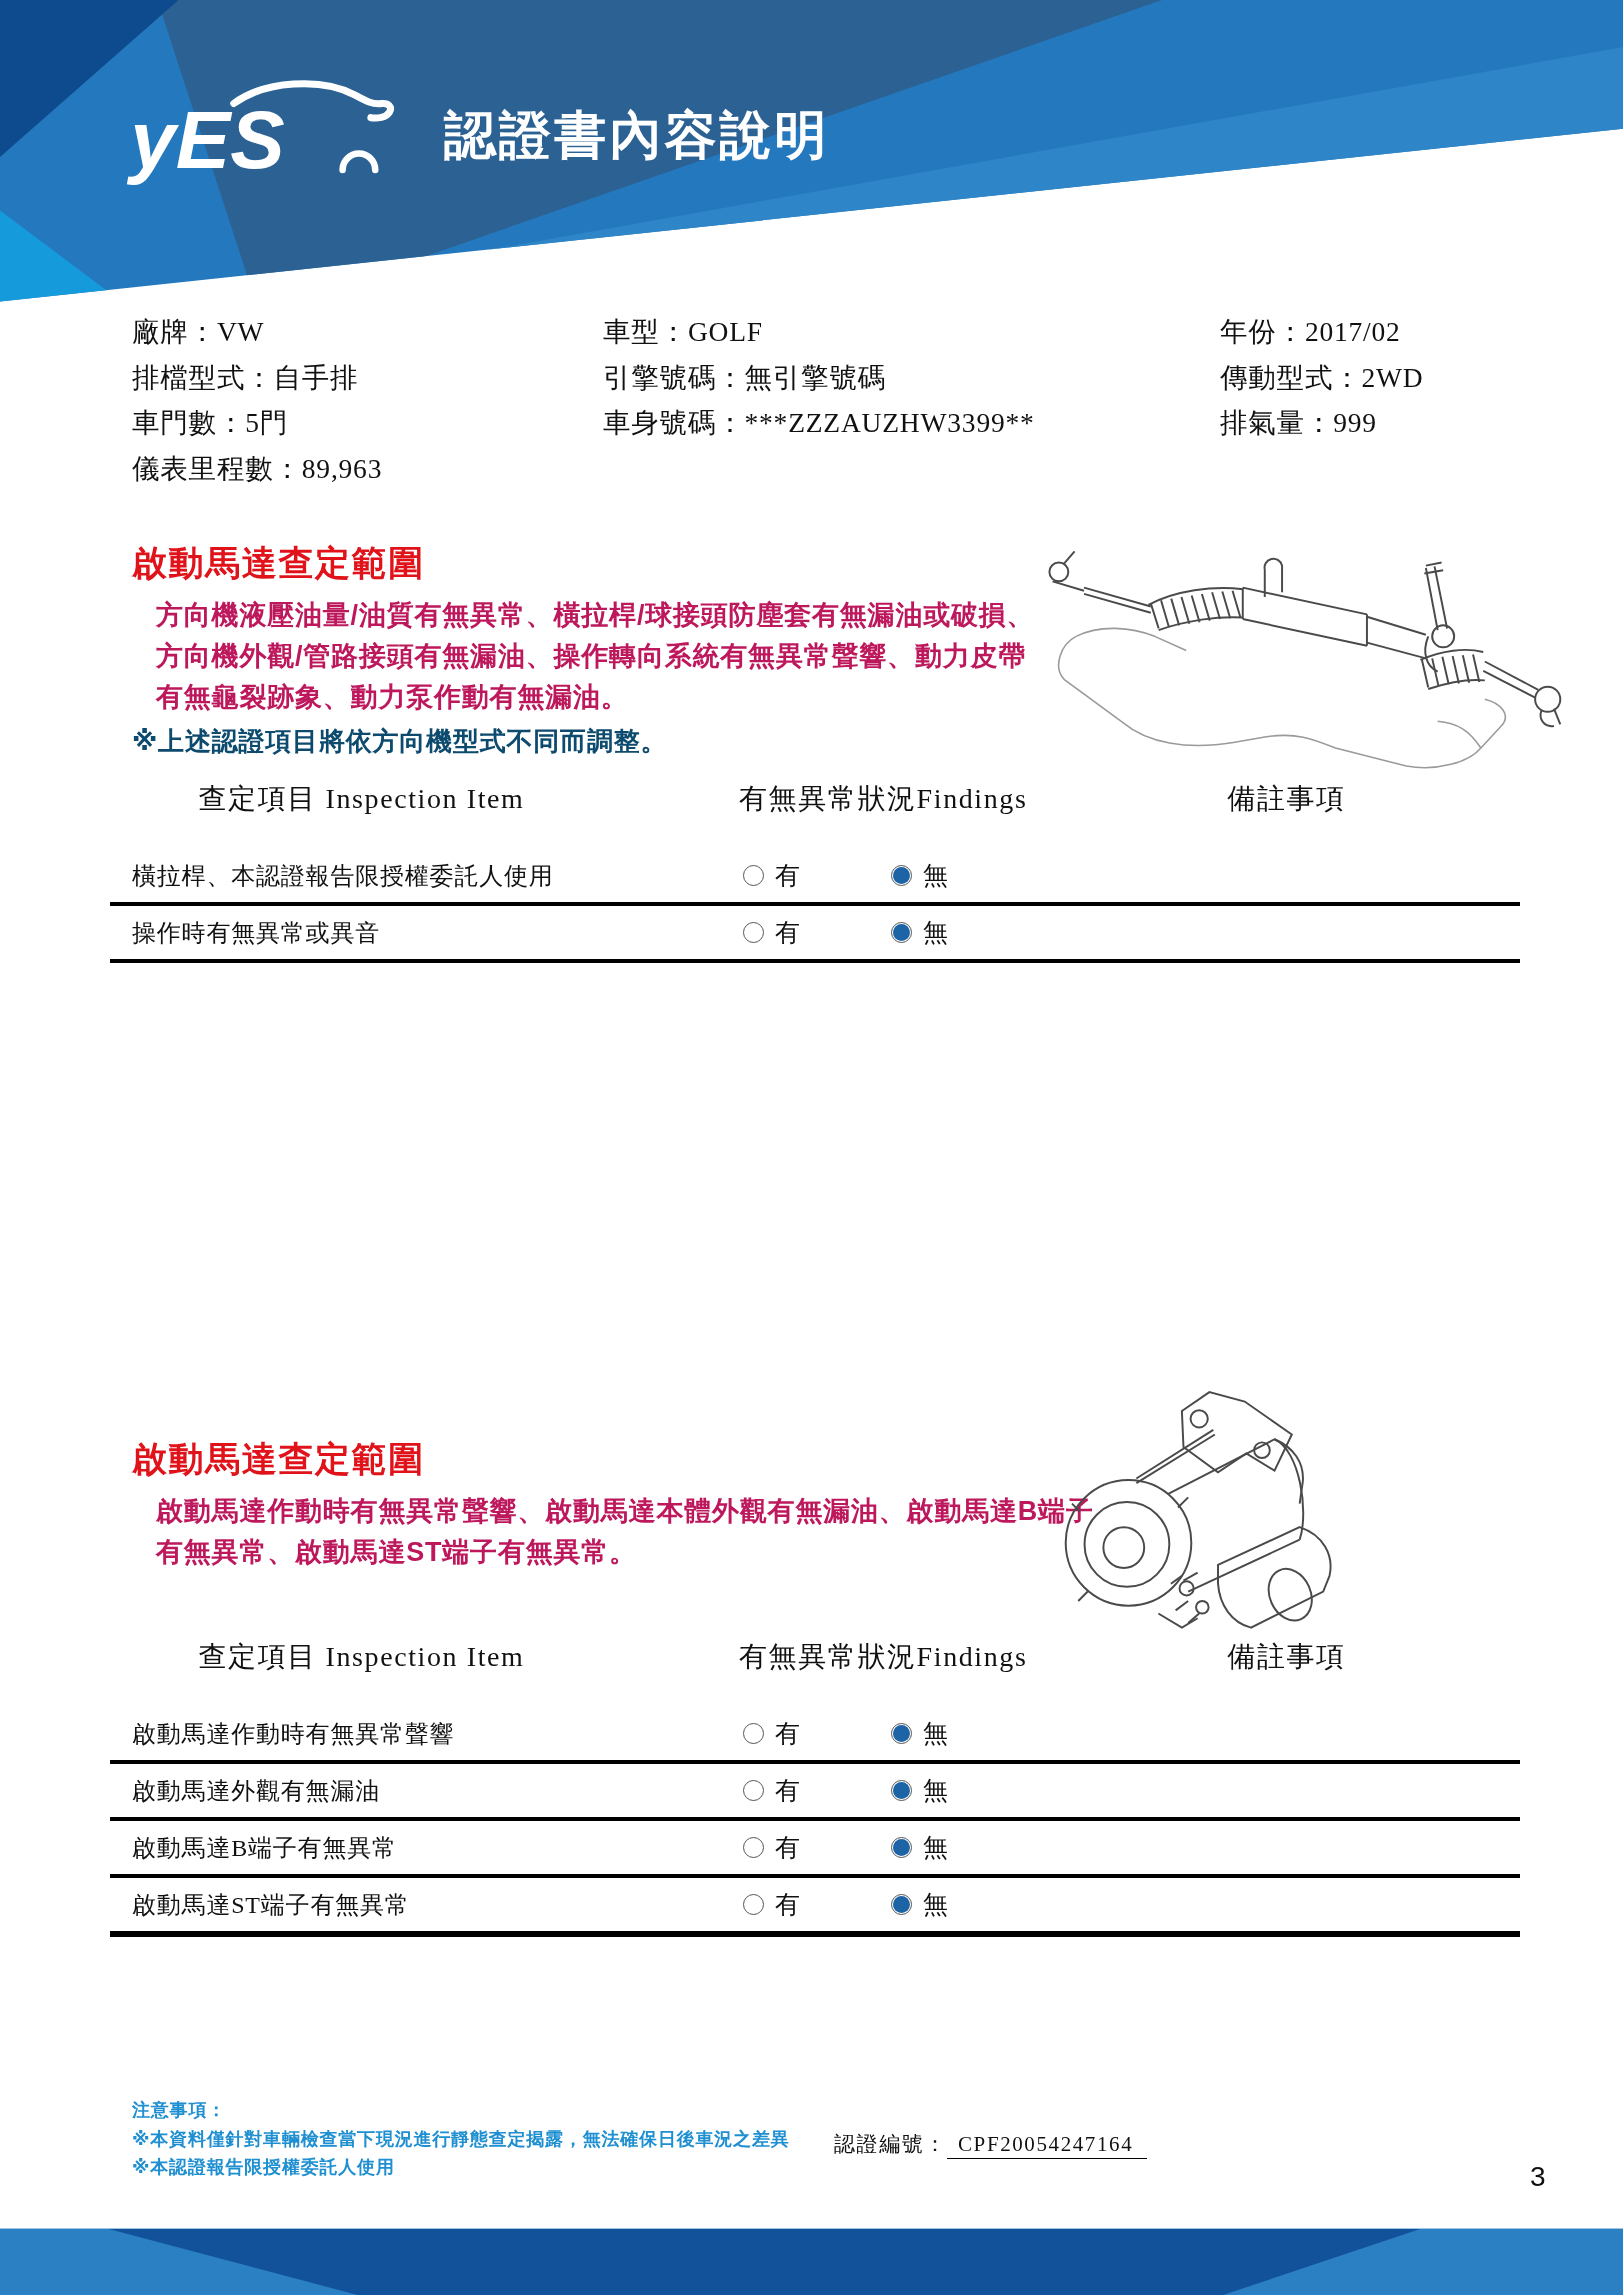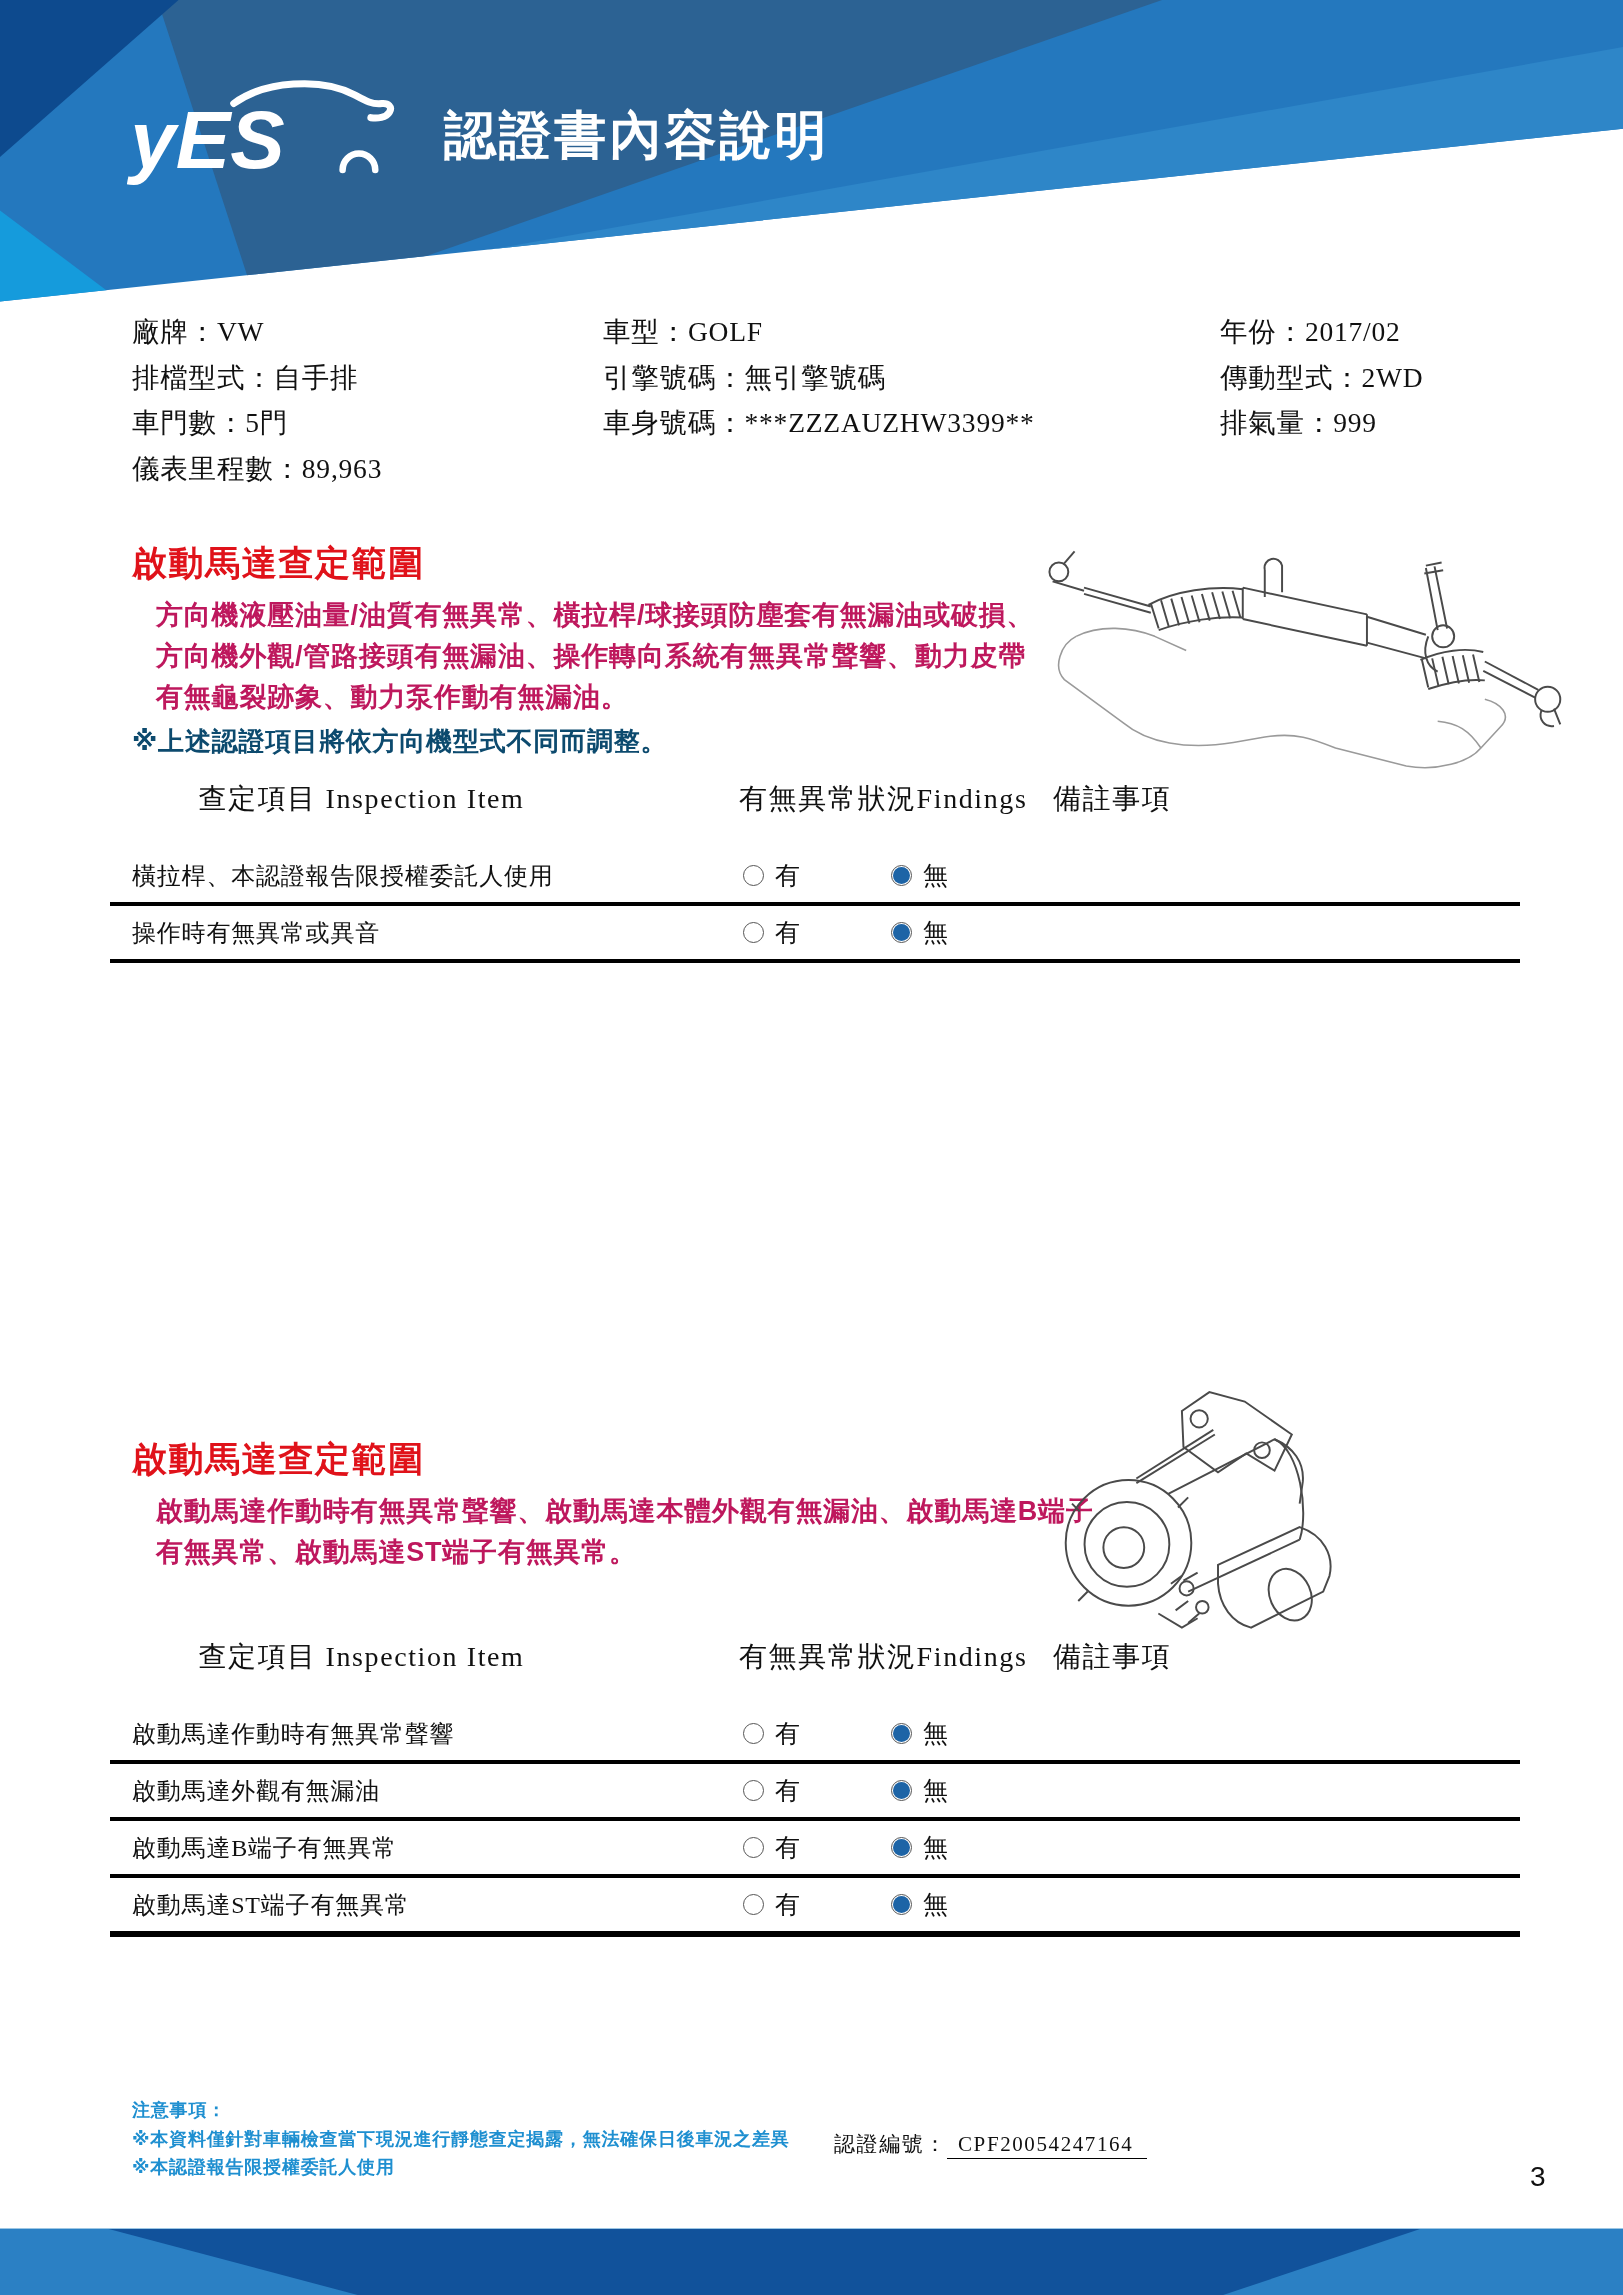--- a/index.html
+++ b/index.html
@@ -44,21 +44,21 @@
     font-family:"Liberation Sans","DejaVu Sans",sans-serif;
     font-weight:700;font-size:26px;color:#0c4a6e;letter-spacing:0.8px;
   }
   .illu{position:absolute;}
   
   .insp-table{position:absolute;left:110px;width:1410px;}
   .t-head{display:grid;grid-template-columns:503px 440px 467px;height:75px;align-items:start;}
   .t-head .h{font-size:28px;letter-spacing:1.6px;padding-top:6.3px;}
   .t-head .h1{text-align:center;}
   .t-head .h2{text-align:left;padding-left:126px;}
-  .t-head .h3{}
+  .t-head .h3{text-align:center;}
   .t-row{
     display:grid;grid-template-columns:503px 440px 467px;height:53px;
     align-items:center;border-bottom:4.7px solid #000;
   }
   .t-row.last{border-bottom-width:6.3px;}
   .t-row .item{font-size:24px;padding-left:22px;letter-spacing:0.8px;white-space:nowrap;}
   .findings{display:flex;align-items:center;padding-left:130px;gap:11px;}
   .radio{
     position:relative;display:inline-block;width:21px;height:21px;flex:0 0 auto;
     border:1.6px solid #555;border-radius:50%;background:#fff;box-sizing:border-box;

